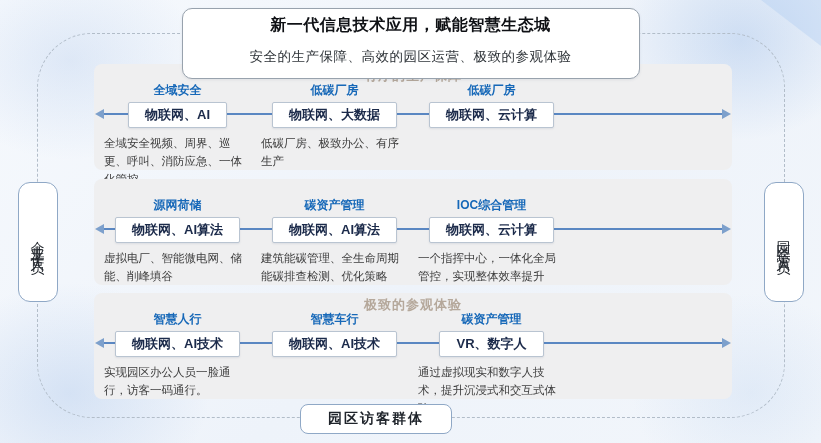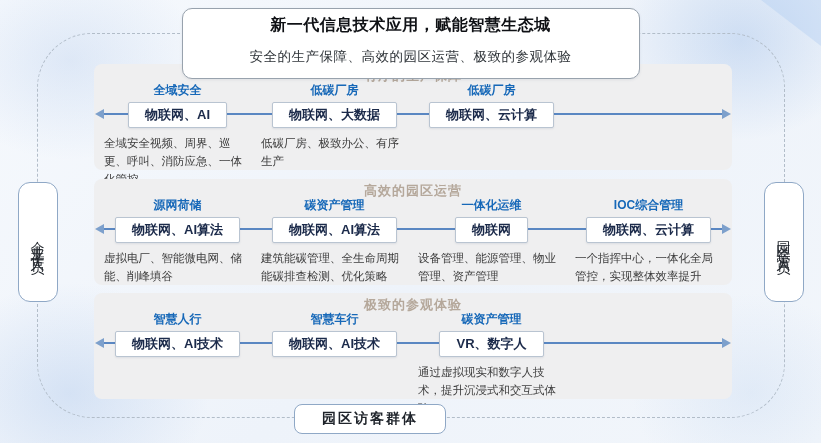--- a/index.html
+++ b/index.html
@@ -76,21 +76,21 @@
   .actor-v{
     position:absolute; width:40px; height:120px; background:#ffffff;
     border:1.2px solid #8fa8c6; border-radius:12px; z-index:3;
     display:flex; align-items:center; justify-content:center;
     writing-mode:vertical-rl; font-size:14px; color:#1f242b;
     letter-spacing:4px; font-weight:500;
   }
   .actor-v.left{ left:18px; top:182px; }
   .actor-v.right{ left:764px; top:182px; }
   .actor-b{
-    position:absolute; left:294px; top:404px; width:152px; height:30px;
+    position:absolute; left:300px; top:404px; width:152px; height:30px;
     background:#ffffff; border:1.2px solid #8fa8c6; border-radius:8px; z-index:3;
     display:flex; align-items:center; justify-content:center;
     font-size:14px; font-weight:600; color:#1f242b; letter-spacing:2px;
   }
 </style>
 </head>
 <body>
 
 <div class="canvas">
 
@@ -125,59 +125,54 @@
         <div class="desc">低碳厂房、极致办公、有序生产</div>
       </div>
       <div class="col">
         <div class="cat">低碳厂房</div>
         <div class="tech">物联网、云计算</div>
       </div>
     </div>
   </section>
 
   <section class="row" style="top:179px">
-    <div class="row-title">高效的园区运营</div>
     <div class="flow-line">
       <span class="ah left"></span>
       <span class="ah right"></span>
     </div>
     <div class="cols">
       <div class="col">
         <div class="cat">源网荷储</div>
         <div class="tech">物联网、AI算法</div>
         <div class="desc">虚拟电厂、智能微电网、储能、削峰填谷</div>
       </div>
       <div class="col">
         <div class="cat">碳资产管理</div>
         <div class="tech">物联网、AI算法</div>
         <div class="desc">建筑能碳管理、全生命周期能碳排查检测、优化策略</div>
-      </div>
-      <div class="col">
-        <div class="cat">一体化运维</div>
-        <div class="tech">物联网</div>
-        <div class="desc">设备管理、能源管理、物业管理、资产管理</div>
       </div>
       <div class="col">
         <div class="cat">IOC综合管理</div>
         <div class="tech">物联网、云计算</div>
         <div class="desc">一个指挥中心，一体化全局管控，实现整体效率提升</div>
       </div>
     </div>
   </section>
 
   <section class="row" style="top:293px">
     <div class="row-title">极致的参观体验</div>
     <div class="flow-line">
       <span class="ah left"></span>
       <span class="ah right"></span>
     </div>
     <div class="cols">
       <div class="col">
         <div class="cat">智慧人行</div>
         <div class="tech">物联网、AI技术</div>
+        <div class="desc">实现园区办公人员一脸通行，访客一码通行。</div>
       </div>
       <div class="col">
         <div class="cat">智慧车行</div>
         <div class="tech">物联网、AI技术</div>
       </div>
       <div class="col">
         <div class="cat">碳资产管理</div>
         <div class="tech">VR、数字人</div>
         <div class="desc">通过虚拟现实和数字人技术，提升沉浸式和交互式体验。</div>
       </div>

